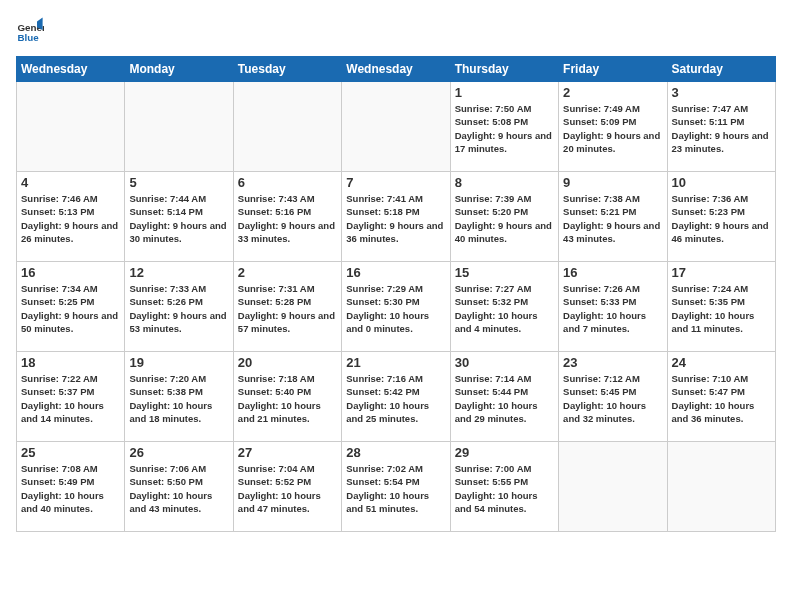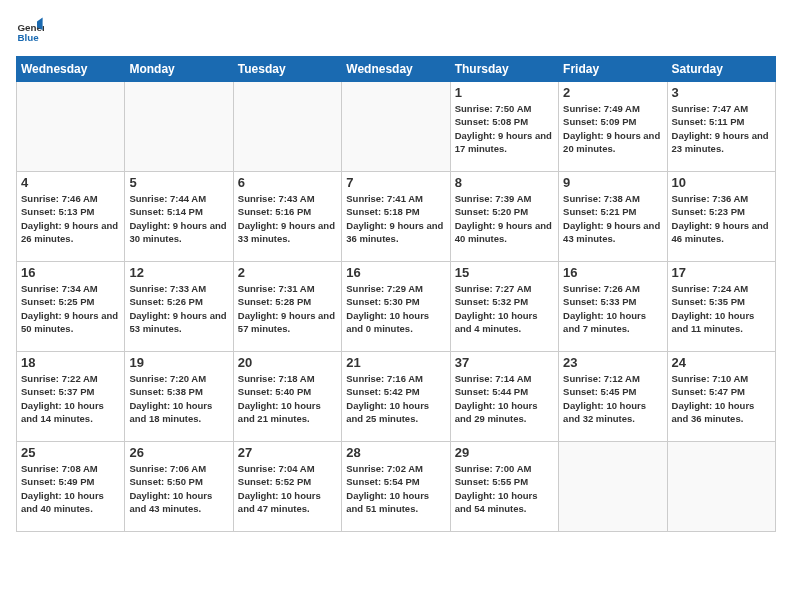--- a/index.html
+++ b/index.html
@@ -190,21 +190,21 @@
         </td>
         <td>
           <span class="day-num">20</span>
           <div class="cell-content">Sunrise: 7:18 AM<br>Sunset: 5:40 PM<br>Daylight: 10 hours and 21 minutes.</div>
         </td>
         <td>
           <span class="day-num">21</span>
           <div class="cell-content">Sunrise: 7:16 AM<br>Sunset: 5:42 PM<br>Daylight: 10 hours and 25 minutes.</div>
         </td>
         <td>
-          <span class="day-num">37</span>
+          <span class="day-num">30</span>
           <div class="cell-content">Sunrise: 7:14 AM<br>Sunset: 5:44 PM<br>Daylight: 10 hours and 29 minutes.</div>
         </td>
         <td>
           <span class="day-num">23</span>
           <div class="cell-content">Sunrise: 7:12 AM<br>Sunset: 5:45 PM<br>Daylight: 10 hours and 32 minutes.</div>
         </td>
         <td>
           <span class="day-num">24</span>
           <div class="cell-content">Sunrise: 7:10 AM<br>Sunset: 5:47 PM<br>Daylight: 10 hours and 36 minutes.</div>
         </td>

